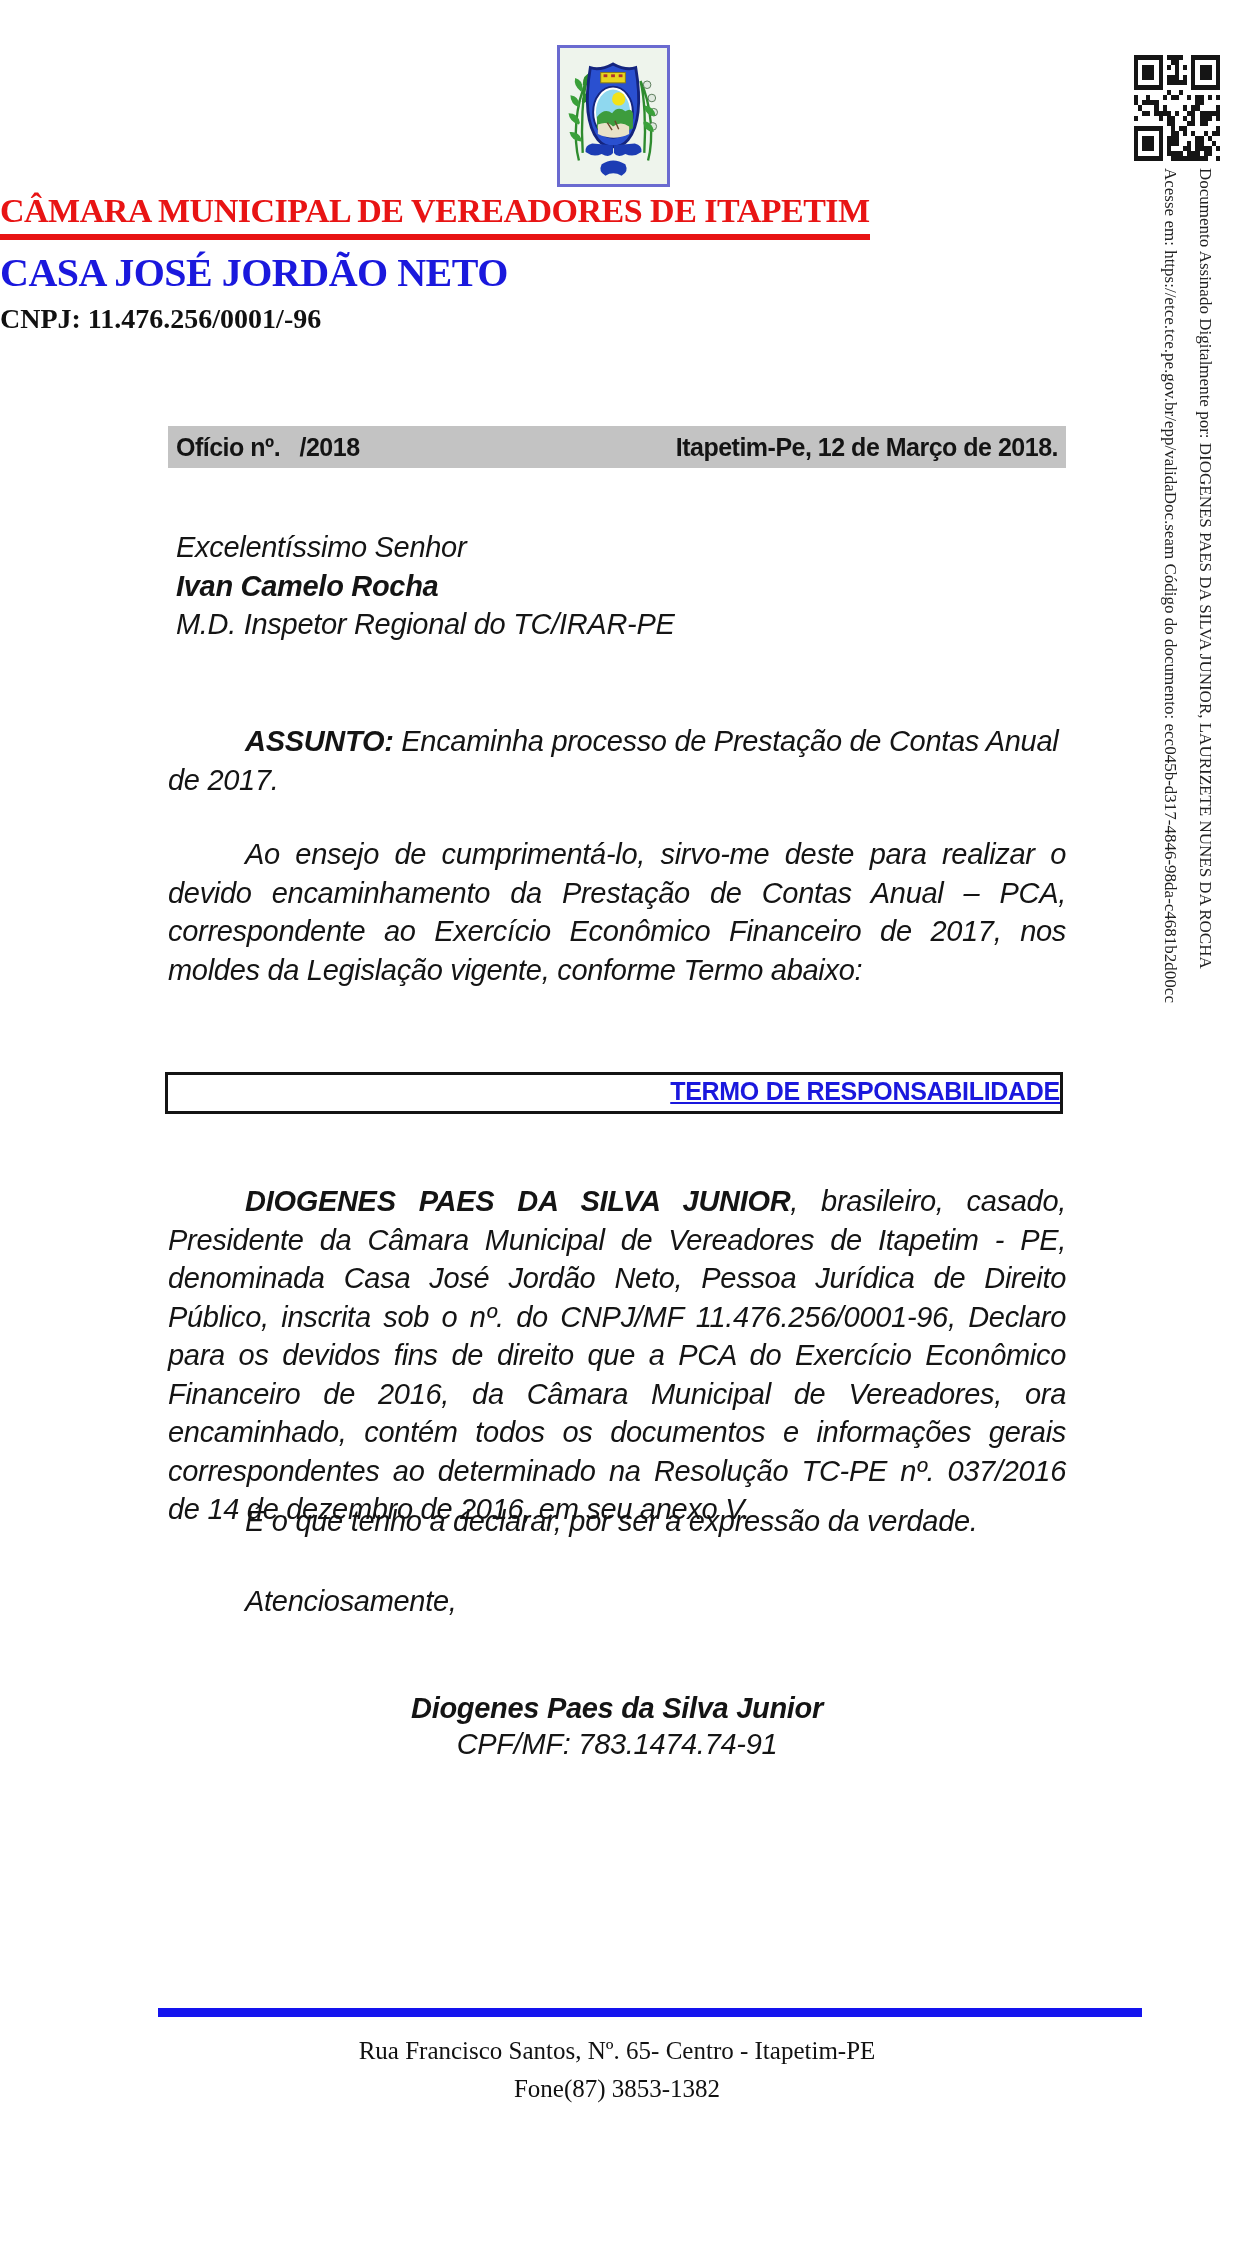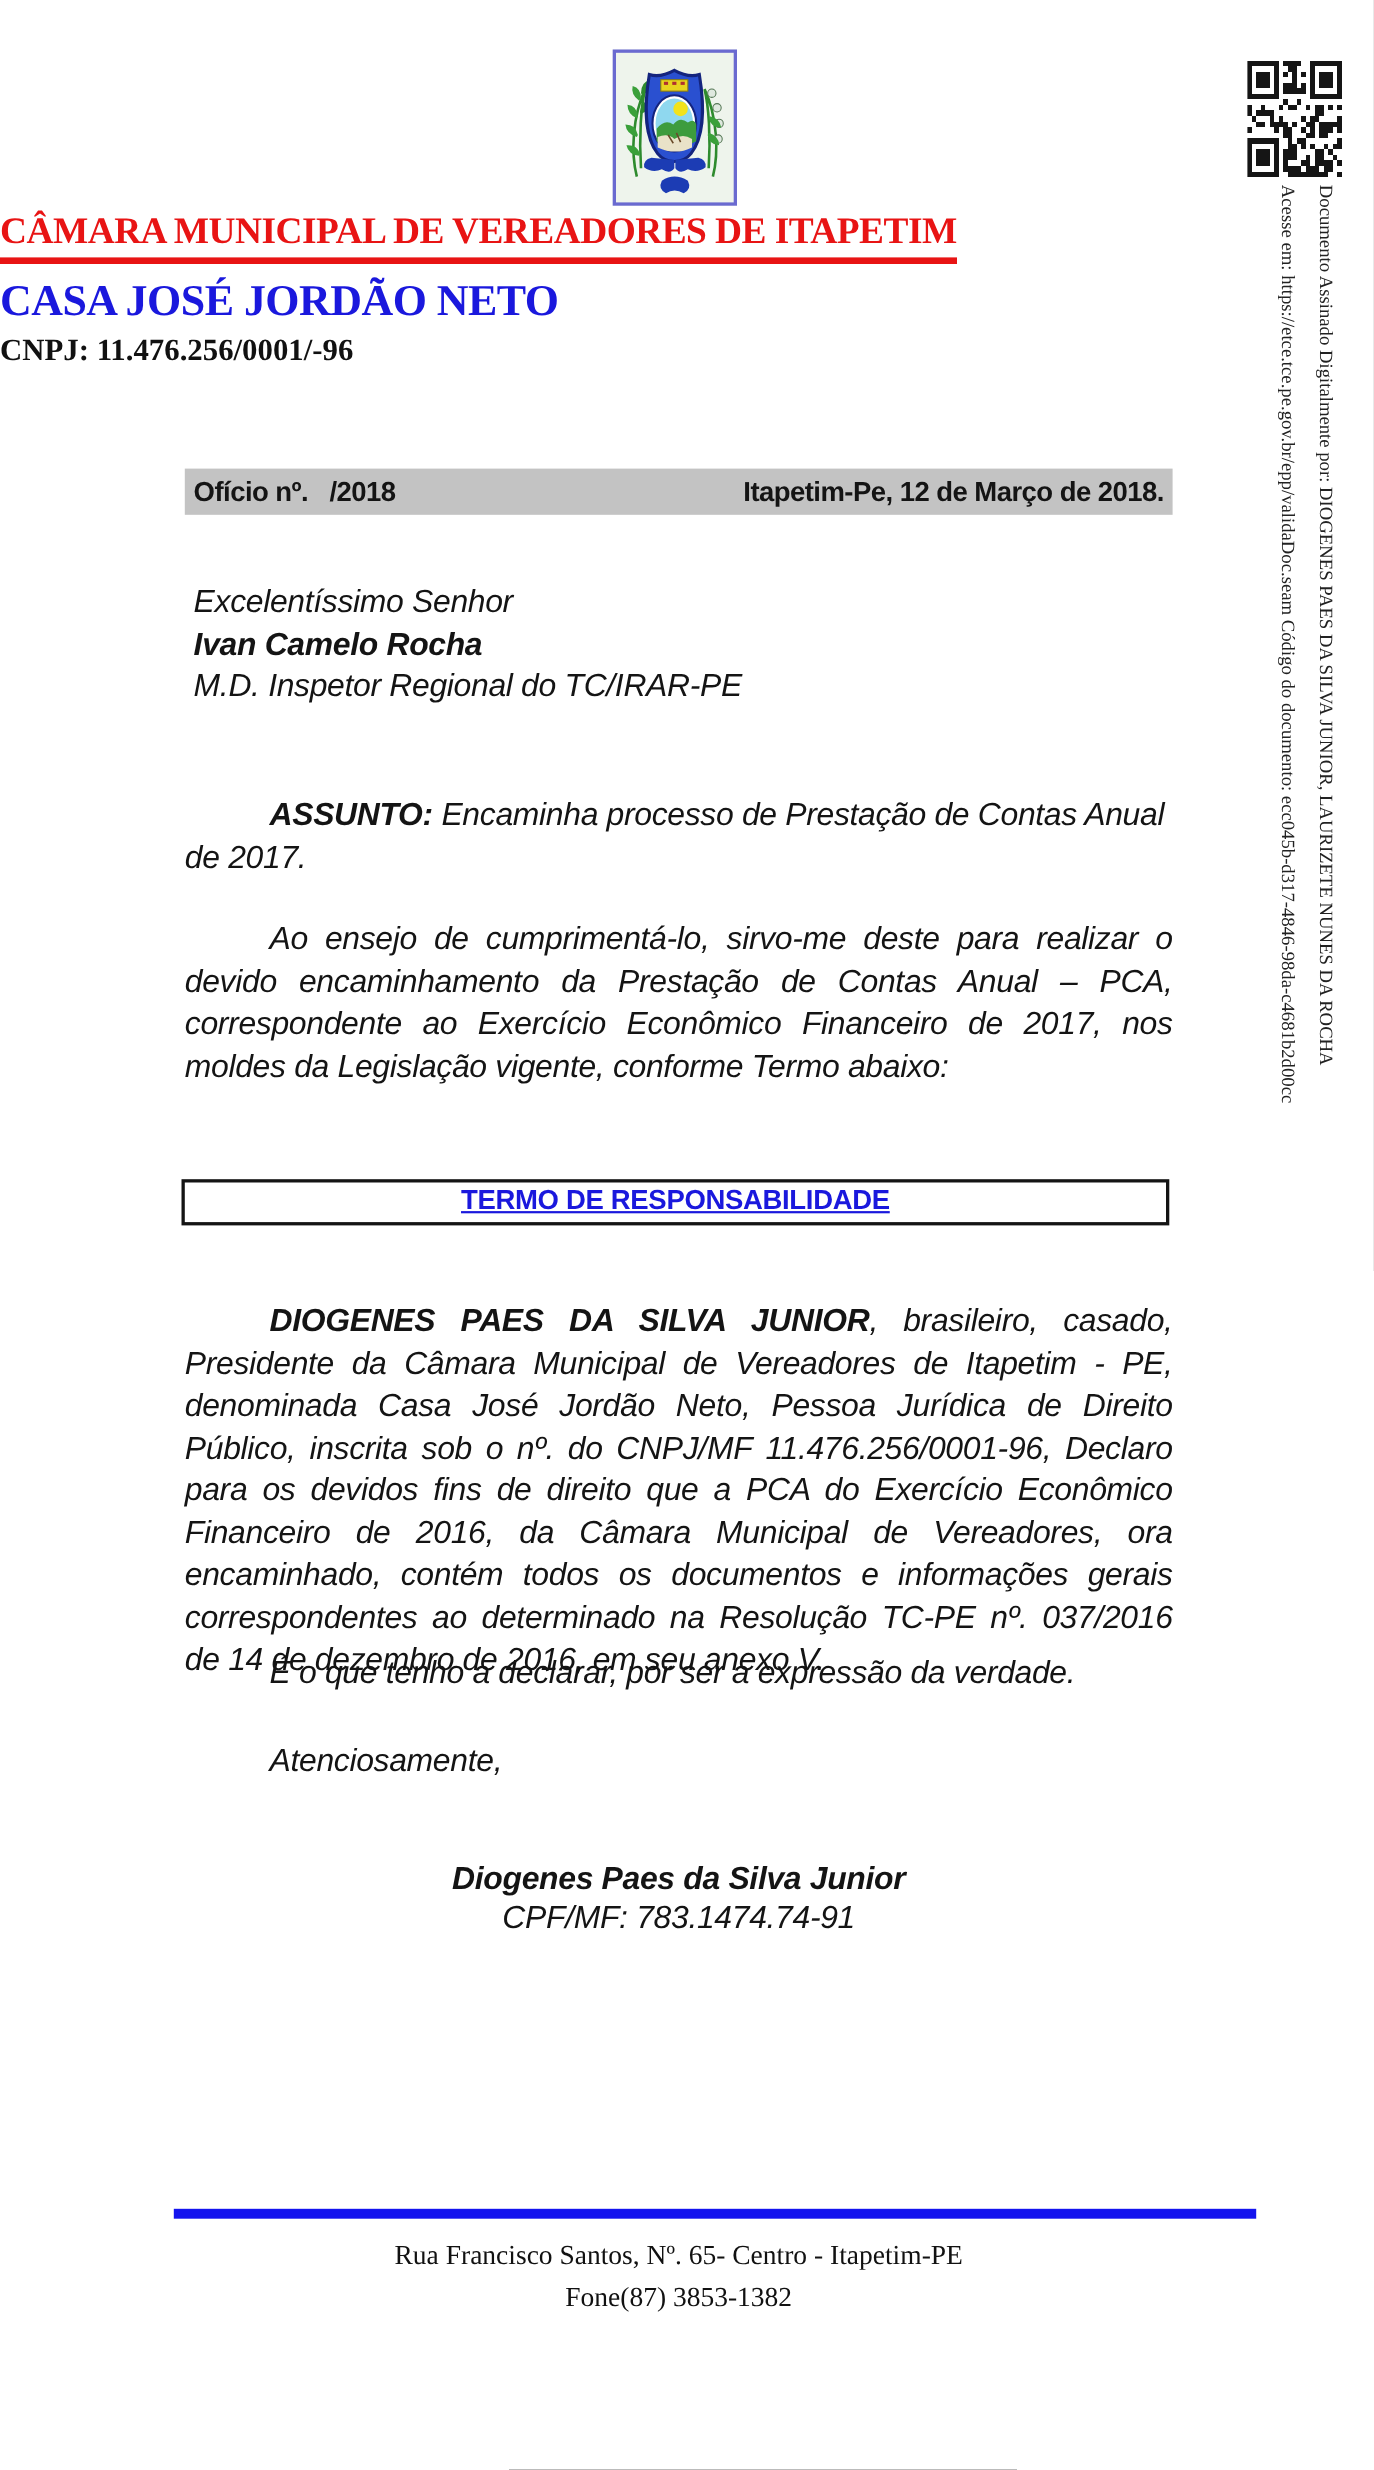--- a/index.html
+++ b/index.html
@@ -50,21 +50,21 @@
   
   .bodytxt { font-size:29px; letter-spacing:-0.3px; line-height:38.5px;font-style:italic; }
   .addressee { position:absolute; left:176px; top:528px; }
   .addressee .b { font-weight:bold; }
   .subject { position:absolute; left:168px; top:722px; width:898px; text-indent:77px; }
   .subject .b, .b { font-weight:bold; }
   .para { position:absolute; left:168px; width:898px; text-align:justify; text-indent:77px; }
   .para1 { top:835px; }
   .termo-box {
     position:absolute; left:165px; top:1072px; width:898px;
-    border:3px solid #141414; text-align:center; padding:2px 0 5px 0;
+    border:3px solid #141414; text-align:right; padding:2px 0 5px 0;
   }
   .termo-title {
     font-size:25px; font-weight:bold; color:#1a18dd;
     text-decoration:underline; letter-spacing:-0.3px;
   }
   .para2 { top:1182px; }
   .closing1 { top:1502px; }
   .closing2 { top:1582px; }
   .sig-block { position:absolute; left:168px; top:1690px; width:898px; text-align:center; line-height:36px; }
   

